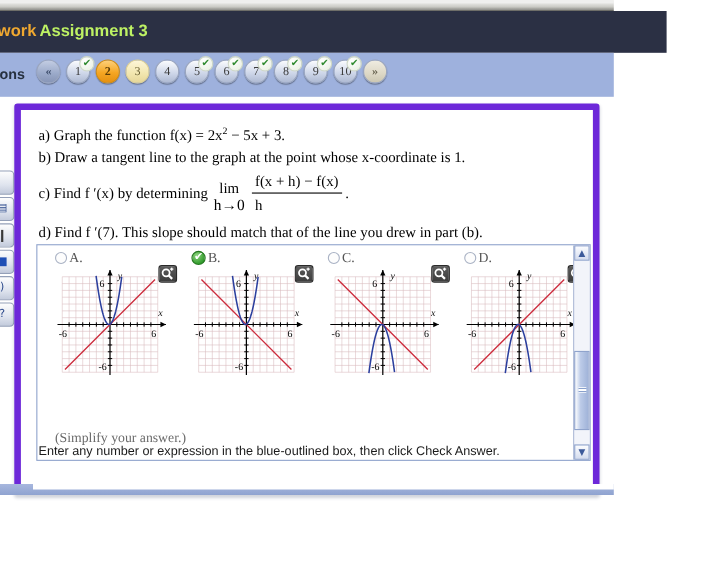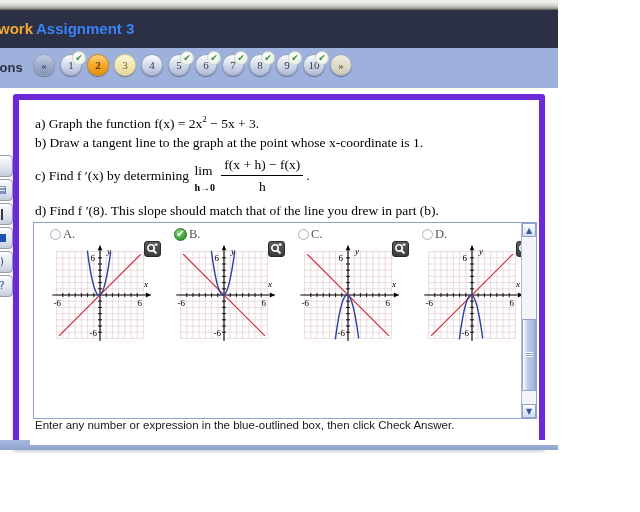--- a/index.html
+++ b/index.html
@@ -27,33 +27,34 @@
     position: absolute; left: 0; top: 0;
     width: 558px; height: 3px;
     background: #efefee;
   }
   
   .titlebar {
     position: absolute; left: 0; top: 10px;
     width: 558px; height: 38px;
     background: #2b3044;
     overflow: hidden;
+    padding-left: 48px;
   }
   .brand-tail {
     position: absolute; left: -2px; top: 10px;
     font-family: "Liberation Sans", sans-serif;
     font-size: 15px; font-weight: bold;
     color: #f0a830;
     letter-spacing: 0px;
   }
   .assignment-title {
     position: absolute; left: 36px; top: 10px;
     font-family: "Liberation Sans", sans-serif;
     font-size: 15px; font-weight: bold;
-    color: #3b82f6;
+    color: #bef264;
   }
   
   .navbar {
     position: absolute; left: 0; top: 48px;
     width: 558px; height: 40px;
     background: #9eb1dd;
     overflow: hidden;
   }
   .nav-label {
     position: absolute; left: -4px; top: 12px;
@@ -157,34 +158,33 @@
   .qbox {
     position: absolute; left: 16px; top: 10px;
     width: 500px;
     font-size: 13.5px; color: #000;
     line-height: 19px;
   }
   .qline { white-space: nowrap; }
   .frac {
     display: inline-block;
     vertical-align: middle;
-    text-align: center;
     margin: 0 3px;
     position: relative;
     top: -1px;
   }
   .frac .num { border-bottom: 1px solid #000; padding: 0 3px 1px 3px; display: block; }
   .frac .den { padding: 1px 3px 0 3px; display: block; }
   .lim {
-    display: inline-block; text-align: left;
+    display: inline-block; text-align: center;
     vertical-align: middle; position: relative; top: 3px;
     margin-left: 2px;
   }
   .lim .lw { display: block; font-size: 13.5px; }
-  .lim .ls { display: block; font-size: 10px; margin-top: -2px; font-weight: bold; }
+  .lim .ls { display: block; font-size: 14px; margin-top: -2px; }
   sup { font-size: 9px; }
   
   .optbox {
     position: absolute; left: 14px; top: 122px;
     width: 504px; height: 197px;
     border: 1px solid #8fa3cc;
     background: #ffffff;
     box-sizing: border-box;
   }
   .opt-row {
@@ -247,21 +247,21 @@
     margin-left: 3px;
     cursor: text;
   }
   .simplify {
     position: absolute; left: 16px; top: 168px;
     font-size: 12.5px; color: #6b6b6b;
   }
   .enterhint {
     position: absolute; left: 16px; top: 305px;
     font-family: "Liberation Sans", sans-serif;
-    font-size: 11.5px; color: #1a1a1a; margin-top: 14px;
+    font-size: 11.5px; color: #1a1a1a;
   }
   
   .vscroll {
     position: absolute; right: 0px; top: 0px;
     width: 15px; height: 195px;
     background: #f2f4fa;
     border-left: 1px solid #aebbd6;
     box-sizing: border-box;
   }
   .vs-btn {
@@ -351,21 +351,21 @@
         <span>c) Find f ′(x) by determining</span>
         <span class="lim">
           <span class="lw">lim</span>
           <span class="ls">h→0</span>
         </span>
         <span class="frac">
           <span class="num">f(x + h) − f(x)</span>
           <span class="den">h</span>
         </span><span>.</span>
       </div>
-      <div class="qline" style="margin-top:4px;">d) Find f ′(8). This slope should match that of the line you drew in part (b).</div>
+      <div class="qline" style="margin-top:4px;">d) Find f ′(7). This slope should match that of the line you drew in part (b).</div>
     </div>
 
     <div class="optbox">
       <div class="opt-row" id="opt-row">
           <div class="opt" style="left: 8px;">
             <div class="opt-head">
               <div class="radio"></div>
               <span class="opt-label">A.</span>
             </div>
             <div class="zoom-btn">
@@ -694,20 +694,21 @@
         </div>
 
       <div class="vscroll">
         <div class="vs-btn vs-up">▲</div>
         <div class="vs-thumb">
           <div class="vs-grip"></div>
         </div>
         <div class="vs-btn vs-down">▼</div>
       </div>
 
+      <div class="simplify">(Simplify your answer.)</div>
     </div>
 
     <div class="enterhint">Enter any number or expression in the blue-outlined box, then click Check Answer.</div>
   </div>
 
   <div class="panel-strip"></div>
   <div class="panel-strip-inner"></div>
 </div>
 
 </body></html>

